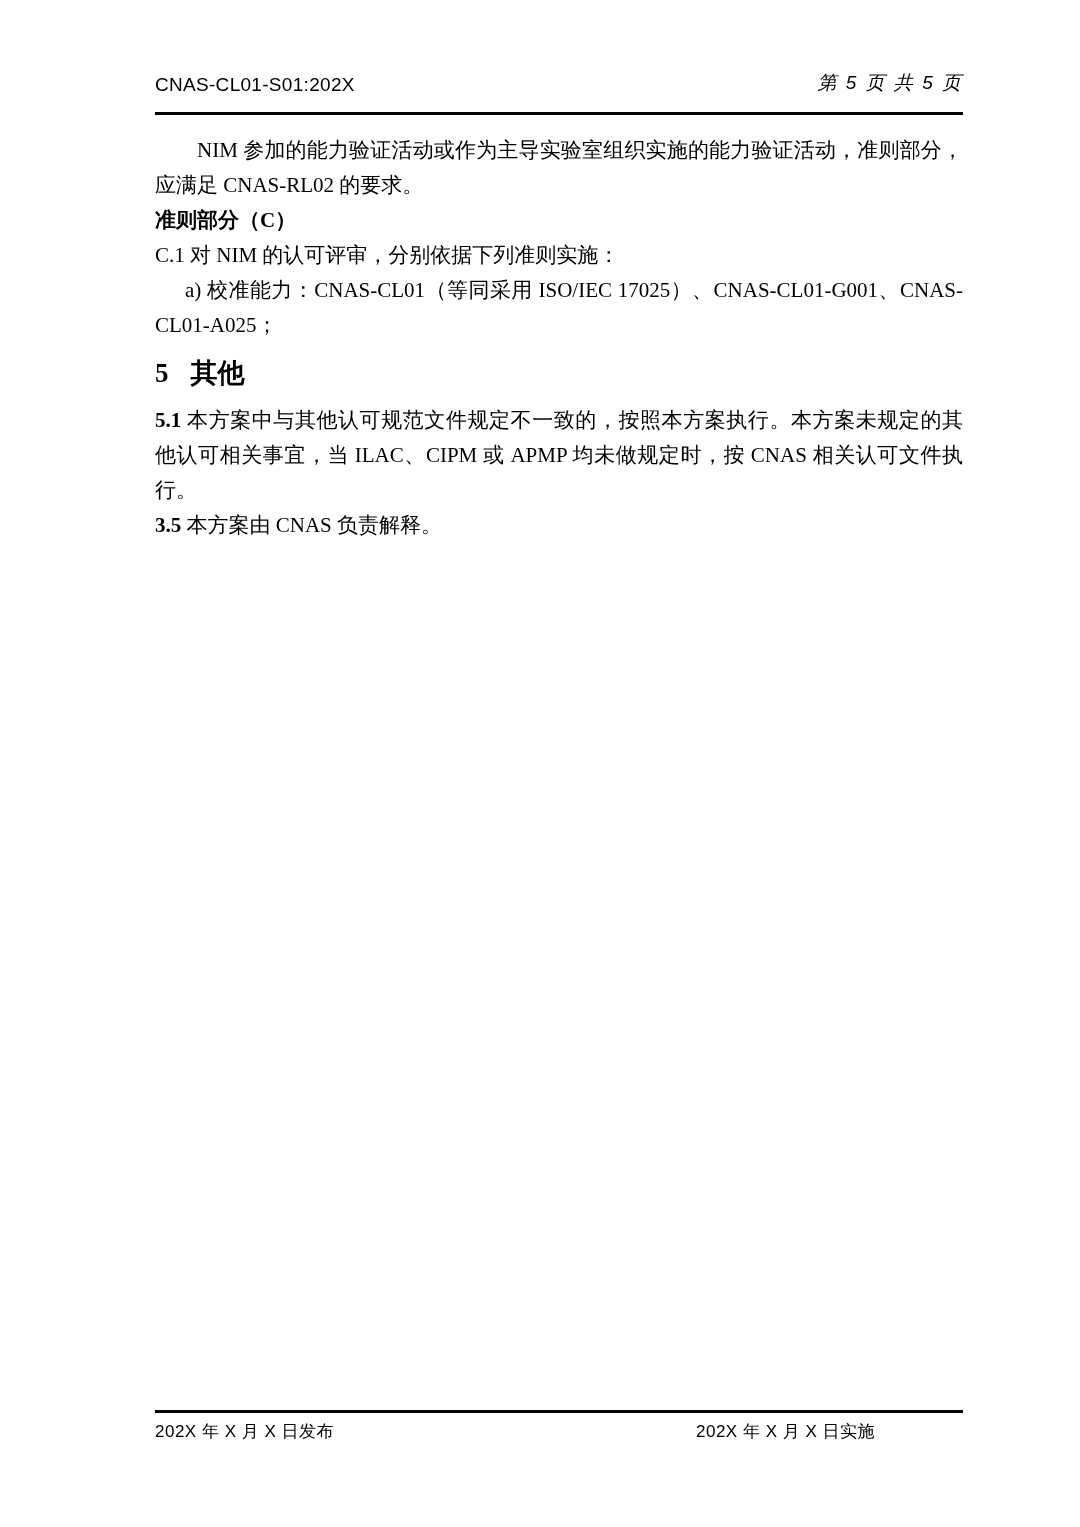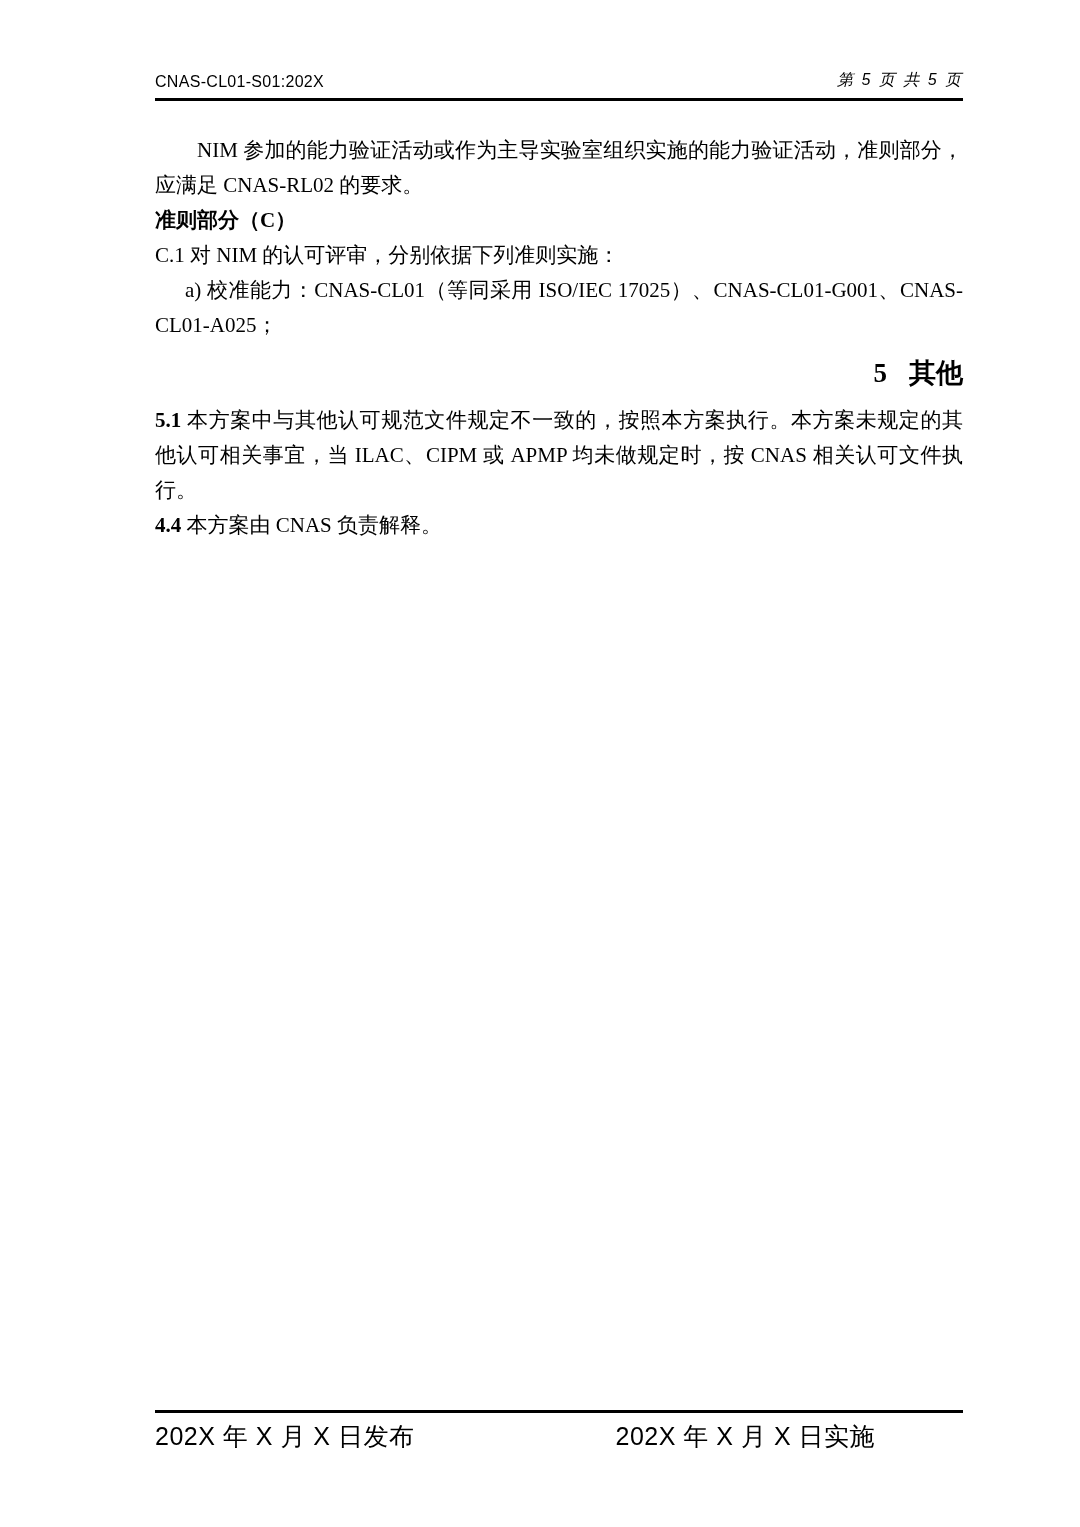--- a/index.html
+++ b/index.html
@@ -23,23 +23,23 @@
   
   .page-header {
     position: absolute;
     left: 155px;
     right: 117px;
     top: 70px;
     display: flex;
     justify-content: space-between;
     align-items: flex-end;
     border-bottom: 3px solid #000000;
-    padding-bottom: 7px;
+    padding-bottom: 16px;
     font-family: "Liberation Sans", "DejaVu Sans", sans-serif;
-    font-size: 16px;
+    font-size: 19px;
     letter-spacing: 0.3px;
   }
   .page-header .page-info {
     letter-spacing: 2px;
     font-style: italic;
   }
   
   .doc-body {
     position: absolute;
     left: 155px;
@@ -62,42 +62,42 @@
     font-weight: bold;
     font-size: 21px;
     line-height: 35px;
     margin: 0;
   }
   .section-heading {
     font-size: 27px;
     font-weight: bold;
     line-height: 42px;
     margin: 9px 0 9px 0;
-    text-align: right;
+    text-align: left;
   }
   .section-heading .sec-num {
     display: inline-block;
     margin-right: 22px;
   }
   .numbered-label {
     font-weight: bold;
     margin-top: 32px;
   }
   
   .page-footer {
     position: absolute;
     left: 155px;
     right: 117px;
     top: 1410px;
     border-top: 3px solid #000000;
     padding-top: 7px;
     display: flex;
     justify-content: space-between;
     font-family: "Liberation Sans", "DejaVu Sans", sans-serif;
-    font-size: 25px;
+    font-size: 17px;
     letter-spacing: 0.5px;
   }
   .page-footer .implement-date {
     margin-right: 88px;
     text-align: center;
   }
 </style>
 </head>
 <body>
 
@@ -108,21 +108,21 @@
     <span class="page-info">第 5 页 共 5 页</span>
   </header>
 
   <main class="doc-body">
       <p class="para-indent">NIM 参加的能力验证活动或作为主导实验室组织实施的能力验证活动，准则部分，应满足 CNAS-RL02 的要求。</p>
       <p class="heading-bold">准则部分（C）</p>
       <p class="">C.1 对 NIM 的认可评审，分别依据下列准则实施：</p>
       <p class="para-indent-small">a) 校准能力：CNAS-CL01（等同采用 ISO/IEC 17025）、CNAS-CL01-G001、CNAS-CL01-A025；</p>
       <div class="section-heading"><span class="sec-num">5</span><span>其他</span></div>
       <p><span class="numbered-label">5.1</span><span> 本方案中与其他认可规范文件规定不一致的，按照本方案执行。本方案未规定的其他认可相关事宜，当 ILAC、CIPM 或 APMP 均未做规定时，按 CNAS 相关认可文件执行。</span></p>
-      <p><span class="numbered-label">4.4</span><span> 本方案由 CNAS 负责解释。</span></p>
+      <p><span class="numbered-label">3.5</span><span> 本方案由 CNAS 负责解释。</span></p>
     </main>
 
   <footer class="page-footer">
     <span class="issue-date">202X 年 X 月 X 日发布</span>
     <span class="implement-date">202X 年 X 月 X 日实施</span>
   </footer>
 
 </div>
 
 </body></html>

